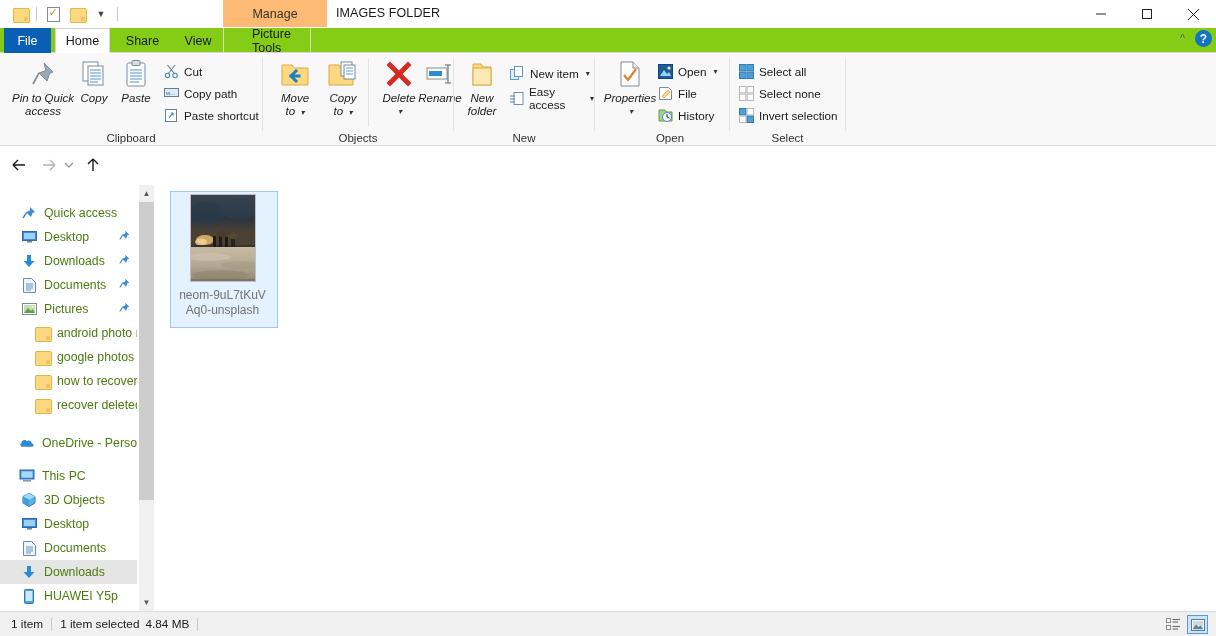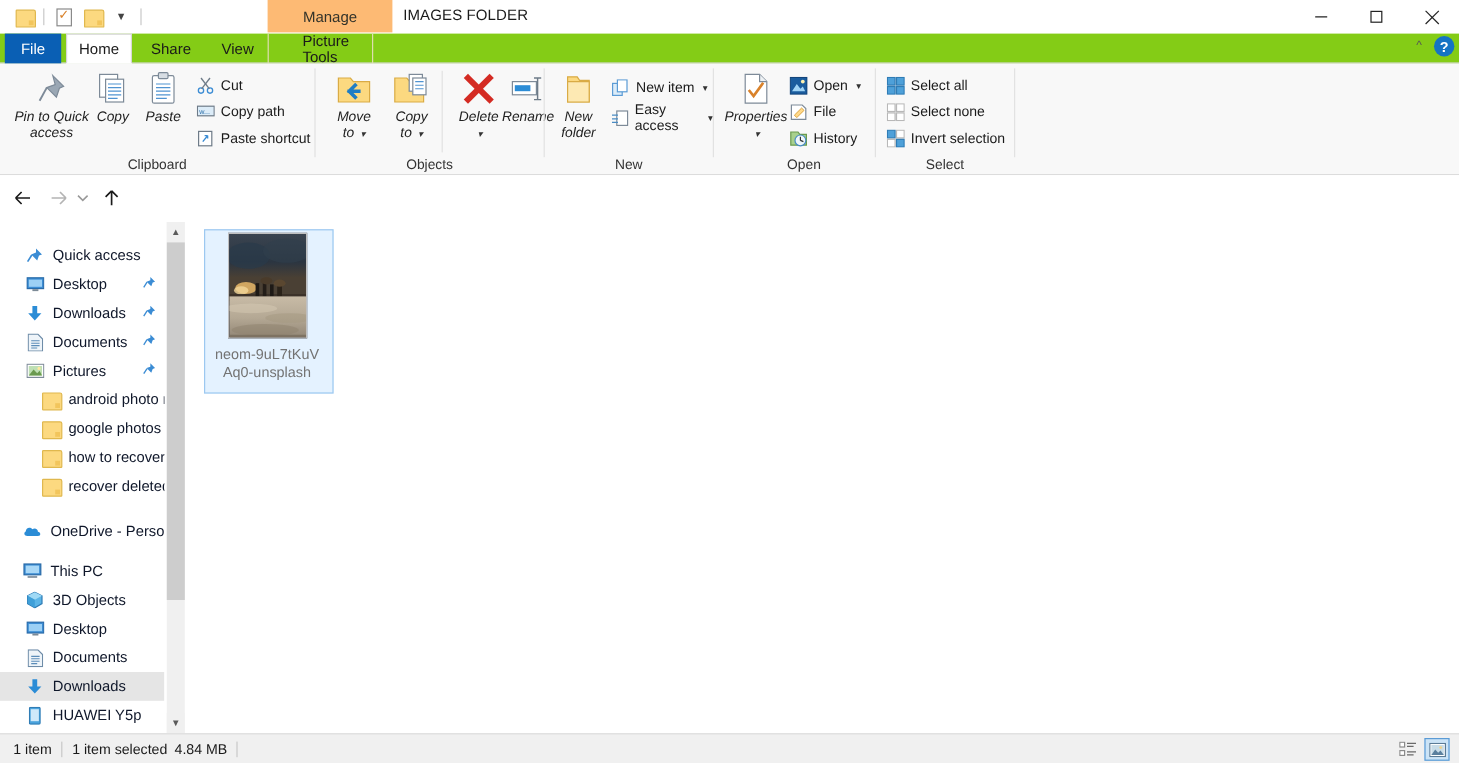--- a/index.html
+++ b/index.html
@@ -131,21 +131,21 @@
     position:absolute; left:139px; top:0; width:15px; height:426px; background:#f0f0f0;
   }
   .nav-arrow {
     position:absolute; left:0; width:15px; height:17px; display:flex;
     align-items:center; justify-content:center; font-size:8px; color:#5a5a5a; background:#f0f0f0;
   }
   .nav-thumb { position:absolute; left:0; width:15px; background:#cdcdcd; }
 
   .navitem {
     position:relative; display:flex; align-items:center; height:24px;
-    font-size:12.3px; color:#0f172a; padding-left:0px; white-space:nowrap;
+    font-size:12.3px; color:#4d7c0f; padding-left:0px; white-space:nowrap;
   }
   .navitem .ni { width:16px; height:16px; display:flex; align-items:center; justify-content:center; flex:0 0 16px; }
   .navitem .nl { margin-left:7px; }
   .navitem .pin { position:absolute; right:7px; }
   .navitem.selected { background:#e5e5e5; }
   .lvl1 { padding-left:21px; }
   .lvl2 { padding-left:42px; }
 
   .contentpane { position:absolute; left:156px; top:0; right:0; height:426px; background:#fff; }
 

